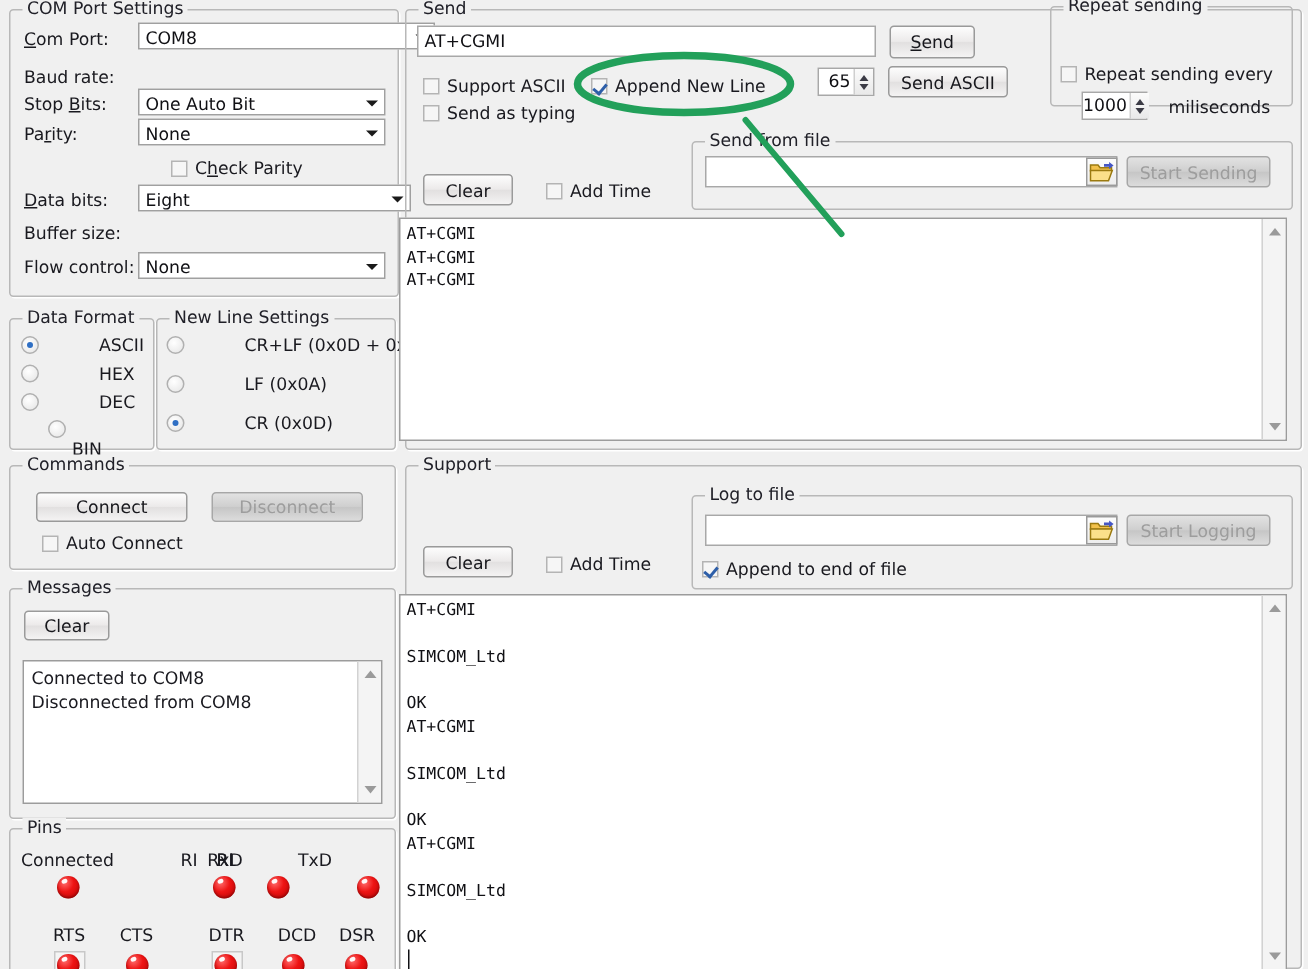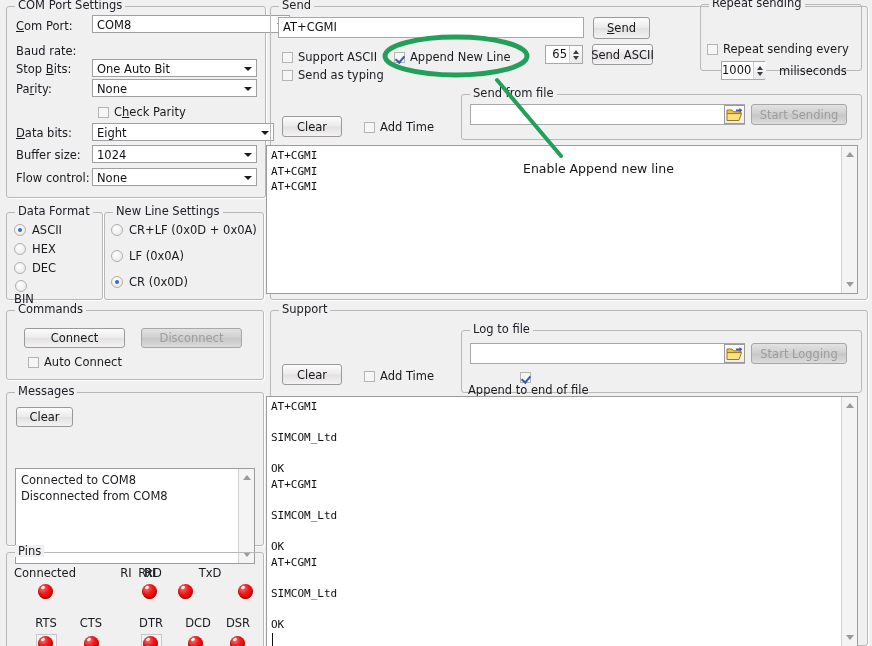--- a/index.html
+++ b/index.html
@@ -74,21 +74,21 @@
   .rd{position:absolute;display:flex;align-items:center;white-space:nowrap;font-size:11.5px;}
   .rd .ci{
     width:12px;height:12px;border-radius:50%;box-sizing:border-box;
     border:1px solid #b0b0b0;background:radial-gradient(circle at 40% 35%,#ffffff,#e4e4e4);
     margin-right:6px;position:relative;flex:none;
   }
   .rd.on .ci:after{
     content:"";position:absolute;left:3px;top:3px;width:4px;height:4px;border-radius:50%;
     background:#2f6fc4;
   }
-  .rd .tx{color:#19191f;}
+  .rd .tx{color:#19191f;margin-left:34px;}
 
   
   .spin{
     position:absolute;background:#ffffff;border:1px solid #a8a8a8;box-sizing:border-box;
     display:flex;align-items:center;height:19px;
   }
   .spin .val{flex:1;text-align:right;padding-right:2px;font-size:11.5px;color:#101014;line-height:17px;}
   .spin .ud{
     width:12px;height:17px;border-left:1px solid #cfcfcf;
     background:linear-gradient(#fbfbfb,#e9e9e9);
@@ -111,21 +111,21 @@
   .sb{
     position:absolute;right:0;top:0;bottom:0;width:15px;
     background:#f4f4f4;border-left:1px solid #d2d2d2;
   }
   .sb i{position:absolute;left:4px;width:0;height:0;border-left:4px solid transparent;border-right:4px solid transparent;}
   .sb i.u{top:6px;border-bottom:5px solid #9a9a9a;}
   .sb i.d{bottom:6px;border-top:5px solid #9a9a9a;}
   .caret{position:absolute;width:1px;background:#101014;}
 
   
-  .lbox{position:absolute;background:#ffffff;border:1px solid #9c9c9c;box-sizing:border-box;overflow:hidden;margin-top:28px;}
+  .lbox{position:absolute;background:#ffffff;border:1px solid #9c9c9c;box-sizing:border-box;overflow:hidden;}
   .lbox .it{font-size:11.5px;color:#19191f;line-height:16px;padding-left:5px;white-space:nowrap;}
 
   
   .led{
     position:absolute;width:15px;height:15px;border-radius:50%;
     background:radial-gradient(circle at 34% 30%,#ff6b6b 0%,#ee1414 42%,#bb0505 100%);
     box-shadow:inset 0 -1px 2px rgba(90,0,0,.6);
   }
   .led:after{
     content:"";position:absolute;left:2.5px;top:2px;width:4px;height:3px;border-radius:50%;
@@ -153,30 +153,29 @@
   <div class="combo" style="left:92px;top:15px;width:198px;"><span>COM8</span><span class="arw"></span></div>
 
   <div class="lbl" style="left:16px;top:44px;">Baud rate:</div>
 
   <div class="lbl" style="left:16px;top:62px;">Stop <u>B</u>its:</div>
   <div class="combo" style="left:92px;top:59px;width:165px;"><span>One Auto Bit</span><span class="arw"></span></div>
 
   <div class="lbl" style="left:16px;top:82px;">Pa<u>r</u>ity:</div>
   <div class="combo" style="left:92px;top:79px;width:165px;"><span>None</span><span class="arw"></span></div>
 
-  <div class="cb" style="left:98px;top:105px;">
+  <div class="cb" style="left:114px;top:105px;">
     <span class="bx"></span>
     <span class="tx">C<u>h</u>eck Parity</span>
   </div>
 
   <div class="lbl" style="left:16px;top:126px;"><u>D</u>ata bits:</div>
   <div class="combo" style="left:92px;top:123px;width:182px;"><span>Eight</span><span class="arw"></span></div>
 
   <div class="lbl" style="left:16px;top:148px;">Buffer size:</div>
-  <div class="combo" style="left:92px;top:145px;width:165px;"><span>1024</span><span class="arw"></span></div>
 
   <div class="lbl" style="left:16px;top:171px;">Flow control:</div>
   <div class="combo" style="left:92px;top:168px;width:165px;"><span>None</span><span class="arw"></span></div>
 
   <div class="grp dbl" style="left:6px;top:212px;width:95px;height:86px;">
     <span class="lg">Data Format</span>
   </div>
   <div class="rd on" style="left:14px;top:223px;">
       <span class="ci"></span>
       <span class="tx">ASCII</span>
@@ -287,21 +286,21 @@
     <span class="tx">Send as typing</span>
   </div>
 
   <div class="spin" style="left:545px;top:45px;width:38px;">
     <span class="val">65</span>
     <span class="ud">
         <i class="u"></i>
         <i class="d"></i>
       </span>
   </div>
-  <div class="btn" style="left:592px;top:44px;width:61px;height:21px;">Send ASCII</div>
+  <div class="btn" style="left:592px;top:44px;width:80px;height:21px;">Send ASCII</div>
 
   <div class="grp" style="left:700px;top:4px;width:160px;height:65px;">
     <span class="lg">Repeat sending</span>
   </div>
   <div class="cb" style="left:707px;top:42px;">
     <span class="bx"></span>
     <span class="tx">Repeat sending every</span>
   </div>
   <div class="spin" style="left:721px;top:61px;width:44px;">
     <span class="val">1000</span>
@@ -356,21 +355,21 @@
   </div>
   <div class="tin" style="left:470px;top:343px;width:275px;height:21px;"></div>
   <div class="fbtn" style="left:724px;top:344px;">
     <svg width="19" height="17" viewBox="0 0 19 17">
       <path d="M2 4h5l1.4 1.8H16v2H2z" fill="#f2c14a" stroke="#9b7a10" stroke-width="1"></path>
       <path d="M2 7.6h14.5L14 14.5H2z" fill="#fbe08a" stroke="#9b7a10" stroke-width="1"></path>
       <path d="M11 3.4l3.4 0 0-1.4 3 2.3-3 2.3 0-1.4-3.4 0z" fill="#4556c4"></path>
     </svg>
   </div>
   <div class="btn dis" style="left:751px;top:343px;width:96px;height:21px;">Start Logging</div>
-  <div class="cb on" style="left:468px;top:372px;flex-direction:column;">
+  <div class="cb on" style="left:468px;top:372px;">
     <span class="bx"></span>
     <span class="tx">Append to end of file</span>
   </div>
 
   <div class="pane" style="left:266px;top:396px;width:592px;height:250px;border-bottom:none;">
     <div class="txt" id="recv-log">AT+CGMI
 
 SIMCOM_Ltd
 
 OK
@@ -389,15 +388,14 @@
     <div class="sb">
       <i class="u"></i>
       <i class="d"></i>
     </div>
   </div>
 
   <svg class="anno" style="left:0;top:0;width:872px;height:646px;">
     <ellipse id="anno-ellipse" cx="456" cy="56" rx="71" ry="19" fill="none" stroke-width="5" stroke="#22a05a"></ellipse>
     <line id="anno-line" x1="497" y1="80" x2="561" y2="156" stroke-width="4" stroke-linecap="round" stroke="#22a05a"></line>
   </svg>
-  <div class="annotxt" style="left:523px;top:161px;" id="anno-text">Enable Append new line</div>
 
 </div>
 
 </body></html>

